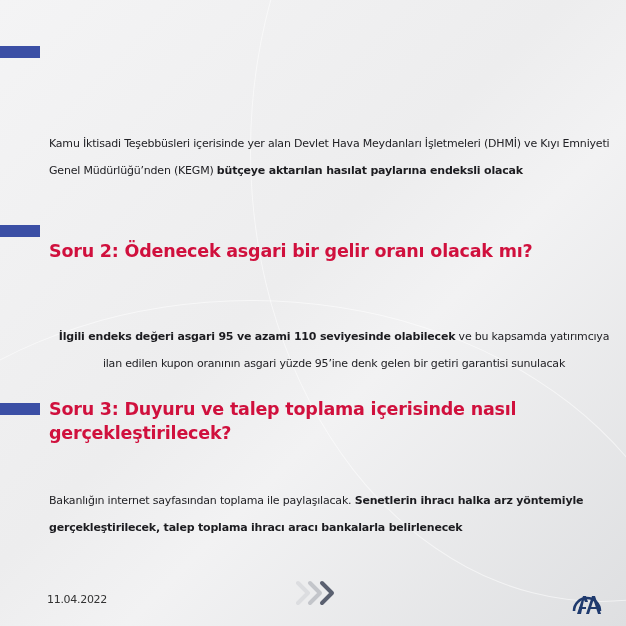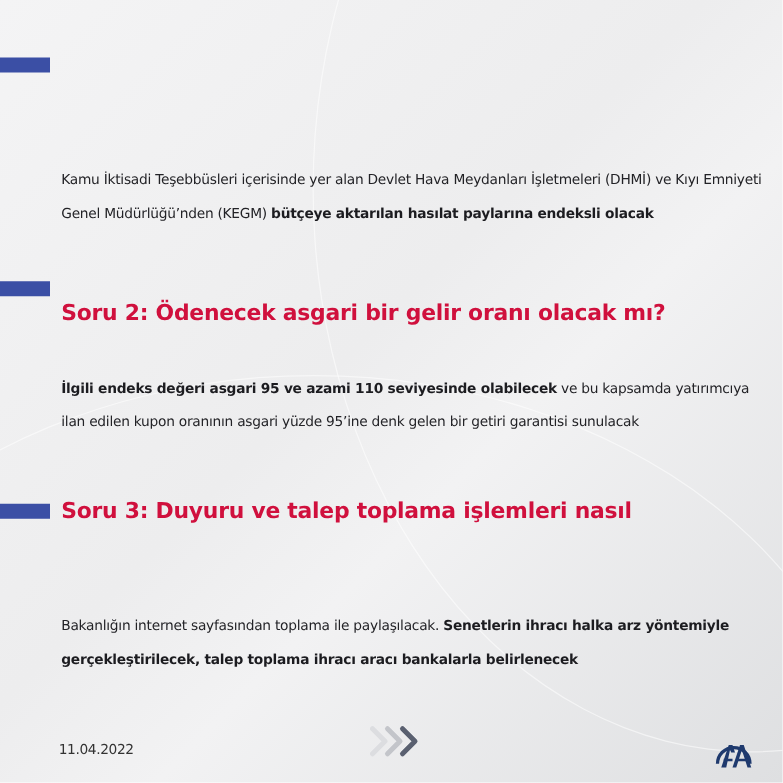--- a/index.html
+++ b/index.html
@@ -47,29 +47,30 @@
   <div class="a" style="top:87px;">
     <span>Kamu İktisadi Teşebbüsleri içerisinde yer alan Devlet Hava Meydanları İşletmeleri (DHMİ) ve Kıyı Emniyeti Genel Müdürlüğü’nden (KEGM) </span><b>bütçeye aktarılan hasılat paylarına endeksli olacak</b>
   </div>
 </div>
 
 <div class="section">
   <div class="bar" style="top:225px;"></div>
   <div class="q" style="top:223px;margin-top:16px;">
     <div>Soru 2: Ödenecek asgari bir gelir oranı olacak mı?</div>
   </div>
-  <div class="a" style="top:254px;">
+  <div class="a" style="top:280px;text-align:center;">
     <b>İlgili endeks değeri asgari 95 ve azami 110 seviyesinde olabilecek</b><span> ve bu kapsamda yatırımcıya ilan edilen kupon oranının asgari yüzde 95’ine denk gelen bir getiri garantisi sunulacak</span>
   </div>
 </div>
 
 <div class="section">
   <div class="bar" style="top:403px;"></div>
   <div class="q" style="top:397px;">
-    <div>Soru 3: Duyuru ve talep toplama işlemleri nasıl</div>
+    <div>Soru 3: Duyuru ve talep toplama içerisinde nasıl</div>
+    <div>gerçekleştirilecek?</div>
   </div>
   <div class="a" style="top:444px;">
     <span>Bakanlığın internet sayfasından toplama ile paylaşılacak. </span><b>Senetlerin ihracı halka arz yöntemiyle gerçekleştirilecek, talep toplama ihracı aracı bankalarla belirlenecek</b>
   </div>
 </div>
 
 <div class="footer-date">11.04.2022</div>
 
 <div class="chevrons">
   <svg width="44" height="26" viewBox="0 0 44 26">

